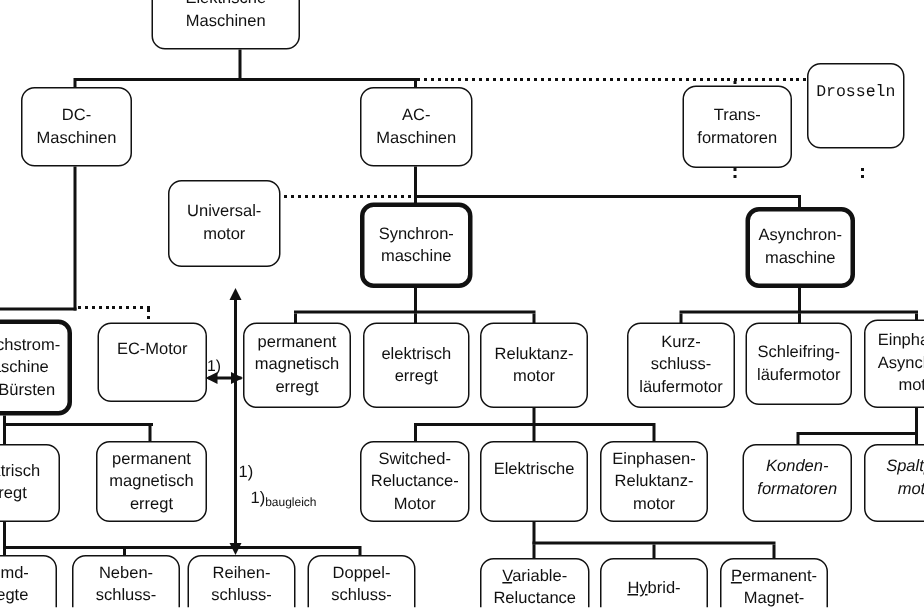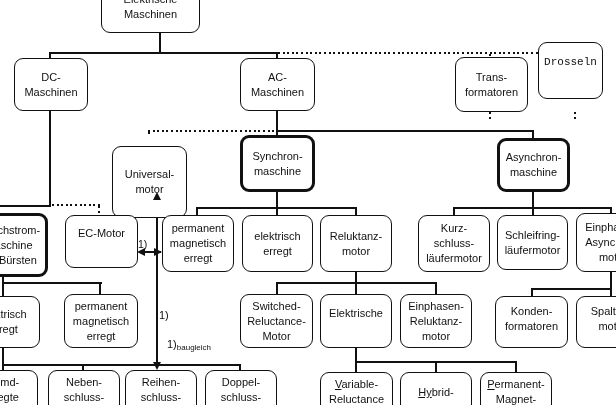--- a/index.html
+++ b/index.html
@@ -7,21 +7,21 @@
     position:relative;width:616px;height:405px;overflow:hidden;background:#ffffff;
     font-family:"Liberation Sans","DejaVu Sans",sans-serif;color:#111;
   }
   .node{
     position:absolute;box-sizing:border-box;background:#fff;border:1.8px solid #111;
     border-radius:9px;display:flex;flex-direction:column;align-items:center;justify-content:center;
     text-align:center;font-size:11px;line-height:15px;z-index:2;letter-spacing:0;
   }
   .node.thick{border-width:3.4px;}
   .node.raise{padding-bottom:16px;}
-  .node.hi2{padding-bottom:6px;}
+  .node.hi2{padding-bottom:6px;font-style:italic;}
   .node.bottomrow{justify-content:flex-start;padding-top:4px;}
   .node.bottomrow2{justify-content:flex-start;padding-top:12px;}
   .node .line{display:block;white-space:nowrap;}
   .ul{text-decoration:underline;text-underline-offset:1px;}
   .ln{position:absolute;background:#111;z-index:1;}
   .dh{position:absolute;height:2px;z-index:1;
       background:repeating-linear-gradient(90deg,#111 0 2px,transparent 2px 4.6px);}
   .dv{position:absolute;width:2px;z-index:1;
       background:repeating-linear-gradient(180deg,#111 0 2px,transparent 2px 4.6px);}
   .ah{position:absolute;width:0;height:0;z-index:3;}
@@ -94,21 +94,21 @@
   <div class="ln" style="left:155.6px;top:196px;width:2.2px;height:172px"></div>
   <div class="ah up" style="left:152.7px;top:192px"></div>
   <div class="ah down" style="left:152.7px;top:362px"></div>
 
   <div class="ln" style="left:139px;top:251px;width:22px;height:2.2px"></div>
   <div class="ah left" style="left:137px;top:248px"></div>
   <div class="ah right" style="left:154px;top:248px"></div>
 
   <div class="ann small" style="left:138px;top:238px">1)</div>
   <div class="ann" style="left:159px;top:309px">1)</div>
-  <div class="ann" style="left:167px;top:338px"><span>1)</span><span class="sub">baugleich</span></div>
+  <div class="ann" style="left:167px;top:326px"><span>1)</span><span class="sub">baugleich</span></div>
 
   <div id="nodes-layer">
       <div class="node" style="left: 101px; top: -19px; width: 99px; height: 52px;">
         <span class="line">Elektrische</span>
         <span class="line">Maschinen</span>
       </div>
       <div class="node" style="left: 14px; top: 58px; width: 74px; height: 53px;">
         <span class="line">DC-</span>
         <span class="line">Maschinen</span>
       </div>
@@ -116,21 +116,21 @@
         <span class="line">AC-</span>
         <span class="line">Maschinen</span>
       </div>
       <div class="node" style="left: 455px; top: 57px; width: 73px; height: 55px;">
         <span class="line">Trans-</span>
         <span class="line">formatoren</span>
       </div>
       <div class="node raise" style="left: 538px; top: 42px; width: 65px; height: 57px; font-family: Liberation Mono, monospace;">
         <span class="line">Drosseln</span>
       </div>
-      <div class="node" style="left: 112px; top: 146px; width: 75px; height: 72px; text-align: right;">
+      <div class="node" style="left: 112px; top: 120px; width: 75px; height: 58px; text-align: right;">
         <span class="line">Universal-</span>
         <span class="line">motor</span>
       </div>
       <div class="node thick" style="left: 240px; top: 135px; width: 75px; height: 57px;">
         <span class="line">Synchron-</span>
         <span class="line">maschine</span>
       </div>
       <div class="node thick" style="left: 497px; top: 138px; width: 73px; height: 54px;">
         <span class="line">Asynchron-</span>
         <span class="line">maschine</span>

